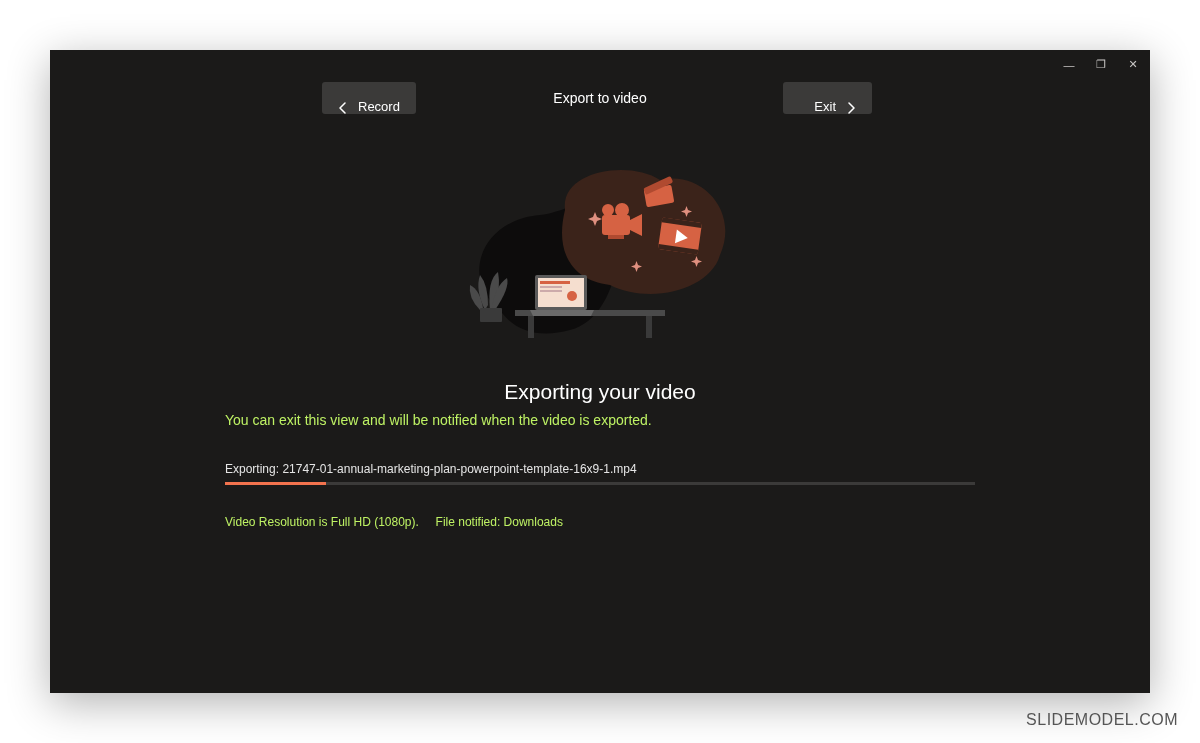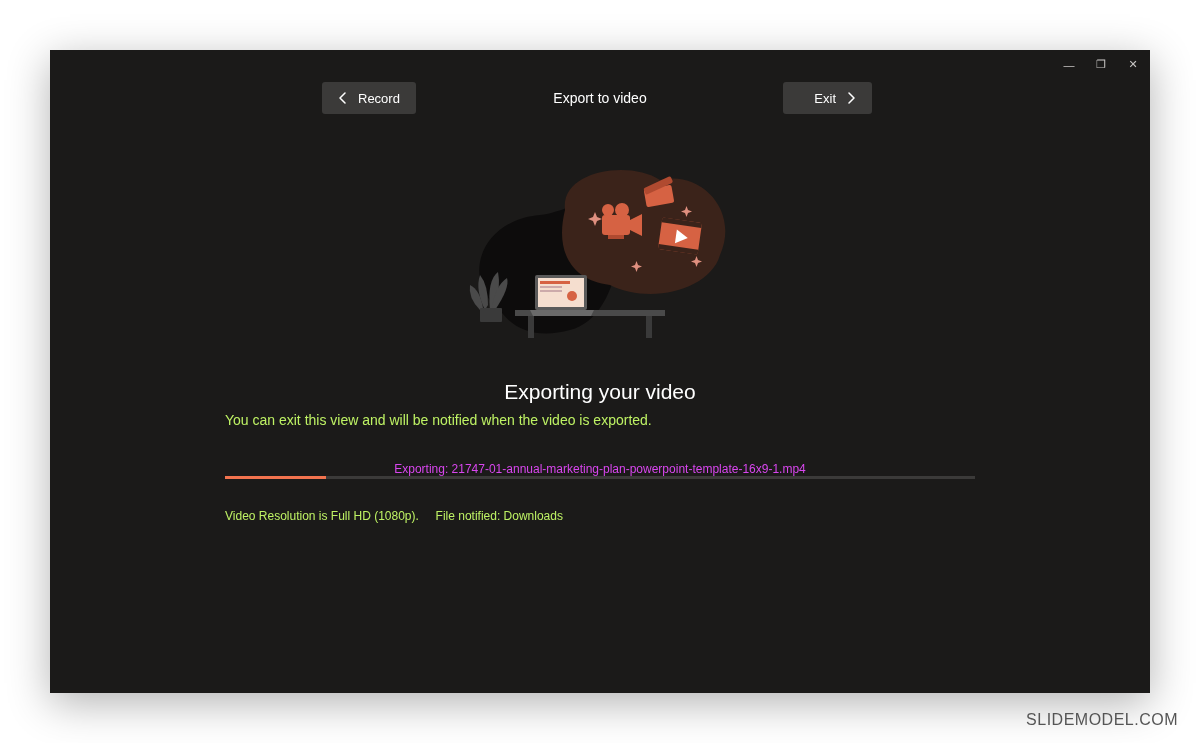--- a/index.html
+++ b/index.html
@@ -42,21 +42,21 @@
     width: 100%;
     height: 40px;
     display: flex;
     align-items: center;
     justify-content: center;
   }
   .nav-btn {
     position: absolute;
     height: 32px;
     display: flex;
-    align-items: center;
+    align-items: flex-end;
     gap: 10px;
     background: #3b3a39;
     color: #fff;
     font-size: 13px;
     padding: 0 16px;
     border-radius: 3px;
     cursor: pointer;
   }
   .nav-btn.left { left: 272px; }
   .nav-btn.right { right: 278px; padding-left: 31px; }
@@ -84,23 +84,23 @@
     font-weight: 500;
     text-align: center;
     margin-bottom: 8px;
   }
   .subtext {
     color: #bef264;
     font-size: 14px;
     margin-bottom: 34px;
   }
   .export-label {
-    color: #d946ef;
+    color: #e5e5e5;
     font-size: 12px;
-    text-align: center;
+    margin-bottom: 6px;
   }
   .progress-track {
     width: 100%;
     height: 3px;
     background: #3b3a39;
     position: relative;
     margin-bottom: 30px;
   }
   .progress-fill {
     position: absolute;

